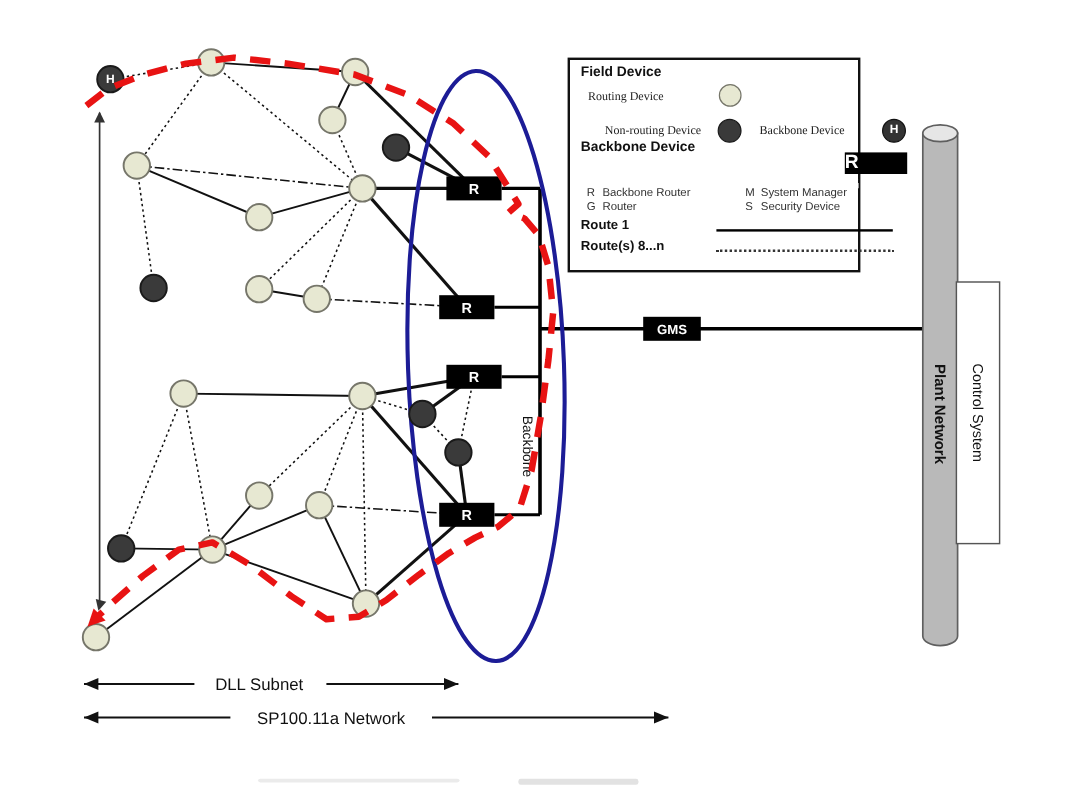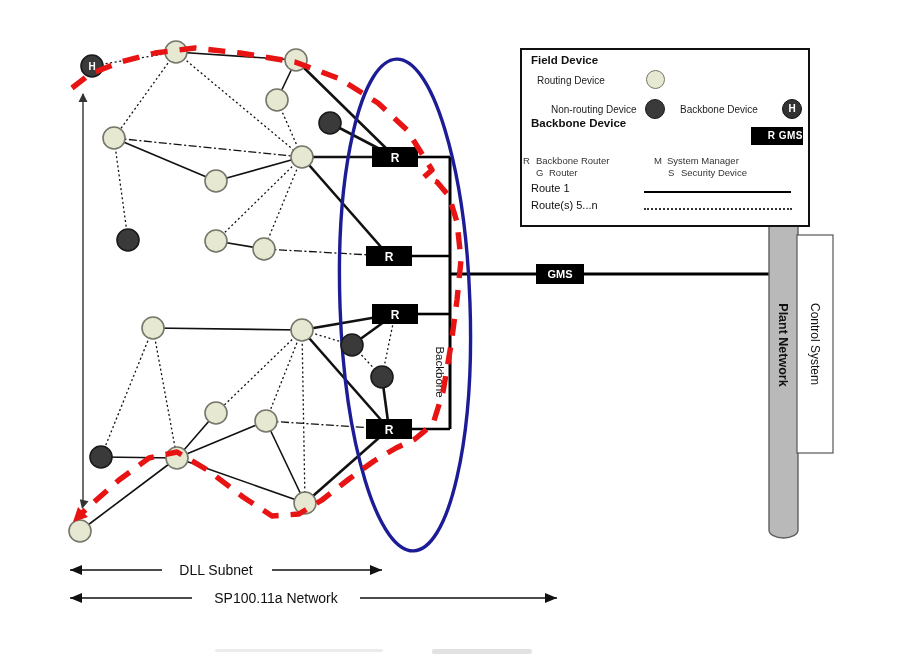--- a/index.html
+++ b/index.html
@@ -1,34 +1,34 @@
 <!DOCTYPE html>
 <html><head>
 <meta charset="utf-8">
 <style>
   html,body{margin:0;padding:0;background:#fff;}
   #stage{position:relative;width:900px;height:658px;background:#fff;overflow:hidden;
          font-family:"Liberation Sans",sans-serif;}
   #net{position:absolute;left:0;top:0;}
   
-  #legend{position:absolute;left:473px;top:48px;width:290px;height:179px;
-          border:2.5px solid #111;background:#fff;box-sizing:border-box;margin-left:47px;}
+  #legend{position:absolute;left:473px;top:48px;width:244px;height:179px;
+          border:2.5px solid #111;background:#fff;box-sizing:border-box;}
   .abs{position:absolute;}
   .lg-title{font-size:11.5px;font-weight:bold;color:#111;}
-  .lg-label{font-size:10px;color:#222;}
+  .lg-label{font-size:10px;color:#222;font-family:Liberation Serif, serif;}
   .lg-sub{font-size:9.5px;color:#333;}
   .lg-key{font-size:9.5px;color:#333;display:inline-block;width:13px;}
   .lg-circle{border-radius:50%;box-sizing:border-box;}
   .lg-routing{width:19px;height:19px;background:#e7e8d2;border:1.5px solid #76766a;}
   .lg-dark{width:20px;height:20px;background:#3a3a3a;border:1.5px solid #1a1a1a;}
   .lg-h{width:20px;height:20px;background:#333;border:1.5px solid #111;color:#fff;
         font-size:10px;font-weight:bold;text-align:center;line-height:17px;}
-  .lg-box{background:#000;color:#fff;font-weight:bold;font-size:10px;text-align:right;
+  .lg-box{background:#000;color:#fff;font-weight:bold;font-size:16px;text-align:left;
           line-height:18px;letter-spacing:0.5px;}
-  .lg-route{font-size:11px;font-weight:normal;color:#111;}
+  .lg-route{font-size:11px;font-weight:bold;color:#111;}
   .lg-line-solid{height:0;border-top:2px solid #000;}
   .lg-line-dot{height:0;border-top:2px dotted #333;}
 </style>
 </head>
 <body>
 
 <div id="stage">
 
   <svg id="net" width="900" height="658" viewBox="0 0 900 658">
       <line x1="92" y1="66" x2="176" y2="52" stroke="#111111" stroke-width="1.3" stroke-dasharray="2 2.6"></line>
@@ -141,31 +141,31 @@
     <div class="abs lg-circle lg-routing" style="left:124px;top:20px"></div>
 
     <div class="abs lg-label" style="left:29px;top:54px">Non-routing Device</div>
     <div class="abs lg-circle lg-dark" style="left:123px;top:49px"></div>
     <div class="abs lg-label" style="left:158px;top:54px">Backbone Device</div>
     <div class="abs lg-circle lg-h" style="left:260px;top:49px">H</div>
 
     <div class="abs lg-title" style="left:9px;top:67px">Backbone Device</div>
     <div class="abs lg-box" style="left:229px;top:77px;width:52px;height:18px">R GMS</div>
 
-    <div class="abs" style="left:1px;top:100px">
+    <div class="abs" style="left:14px;top:100px">
       <span class="lg-key">R</span><span class="lg-sub">Backbone Router</span>
     </div>
     <div class="abs" style="left:14px;top:112px">
       <span class="lg-key">G</span><span class="lg-sub">Router</span>
     </div>
-    <div class="abs" style="left:132px;top:100px">
+    <div class="abs" style="left:146px;top:100px">
       <span class="lg-key">M</span><span class="lg-sub">System Manager</span>
     </div>
     <div class="abs" style="left:146px;top:112px">
       <span class="lg-key">S</span><span class="lg-sub">Security Device</span>
     </div>
 
     <div class="abs lg-route" style="left:9px;top:132px">Route 1</div>
     <div class="abs lg-line-solid" style="left:122px;top:141px;width:147px"></div>
-    <div class="abs lg-route" style="left:9px;top:149px">Route(s) 5...n</div>
+    <div class="abs lg-route" style="left:9px;top:149px">Route(s) 8...n</div>
     <div class="abs lg-line-dot" style="left:122px;top:158px;width:148px"></div>
   </div>
 </div>
 
 </body></html>

